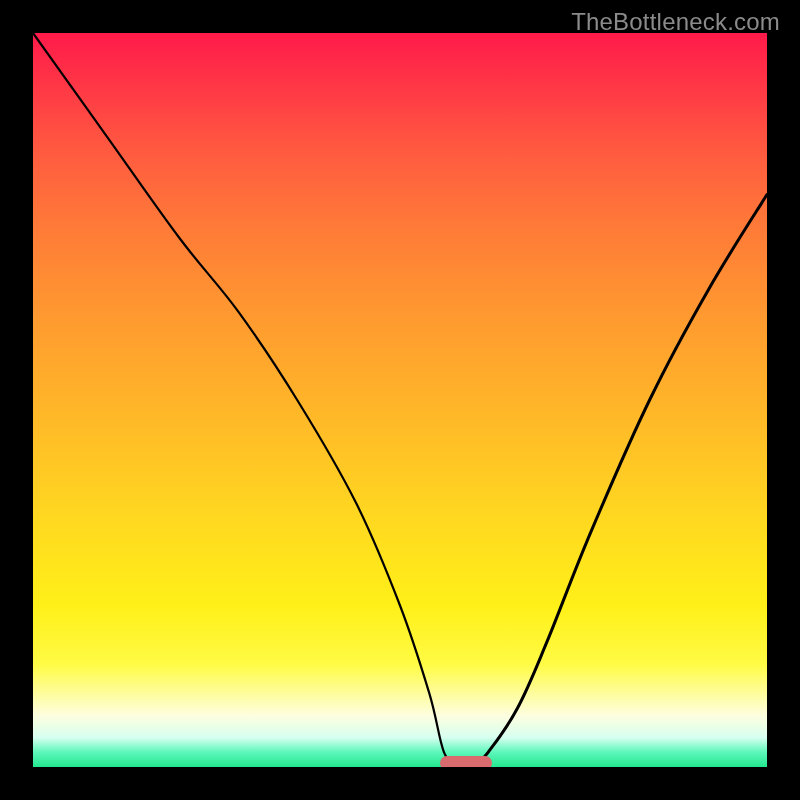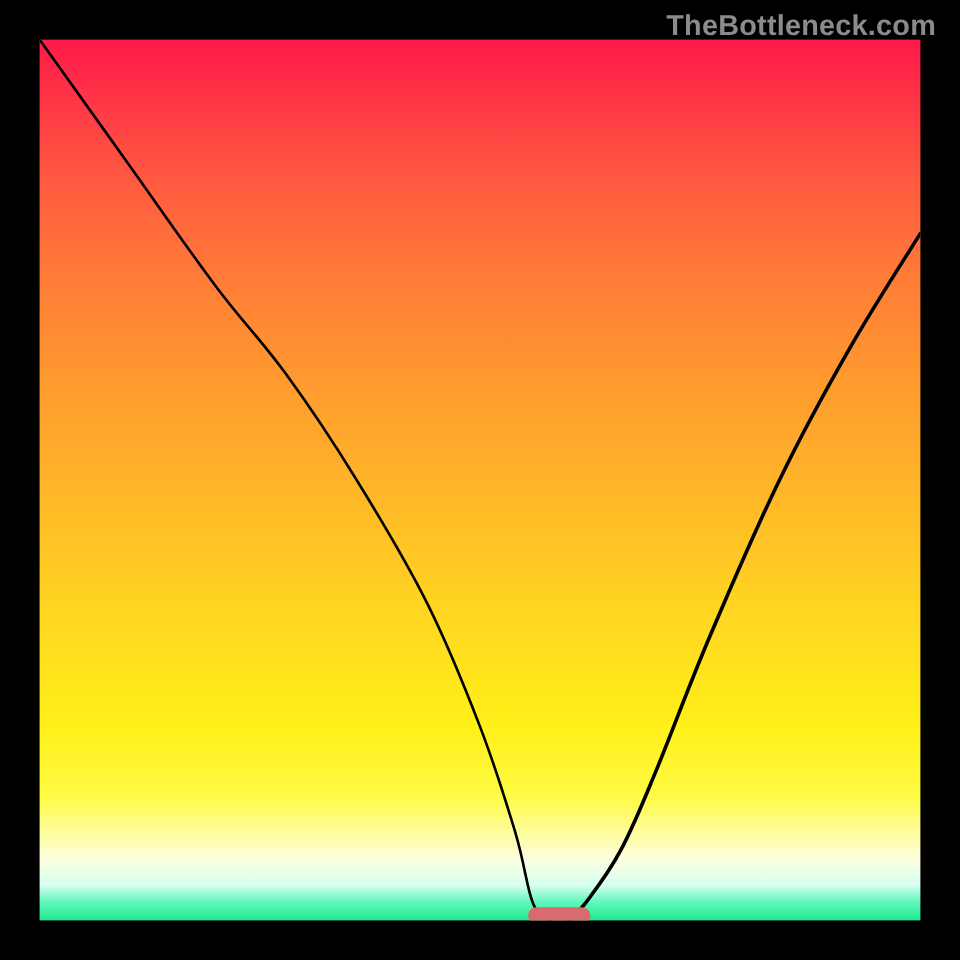--- a/index.html
+++ b/index.html
@@ -66,21 +66,20 @@
     background: #d96a6d;
   }
   .watermark {
     position: absolute;
     top: 8px;
     right: 20px;
     color: #8b8b8b;
     font-size: 24px;
     letter-spacing: 0.2px;
     font-family: Arial, Helvetica, sans-serif;
-    font-weight: bold;
   }
 </style>
 </head>
 <body>
 
 <div class="frame">
   <div class="watermark">TheBottleneck.com</div>
 
   <div class="plot-area">
     <svg class="curve" viewBox="0 0 734 734" preserveAspectRatio="none">

